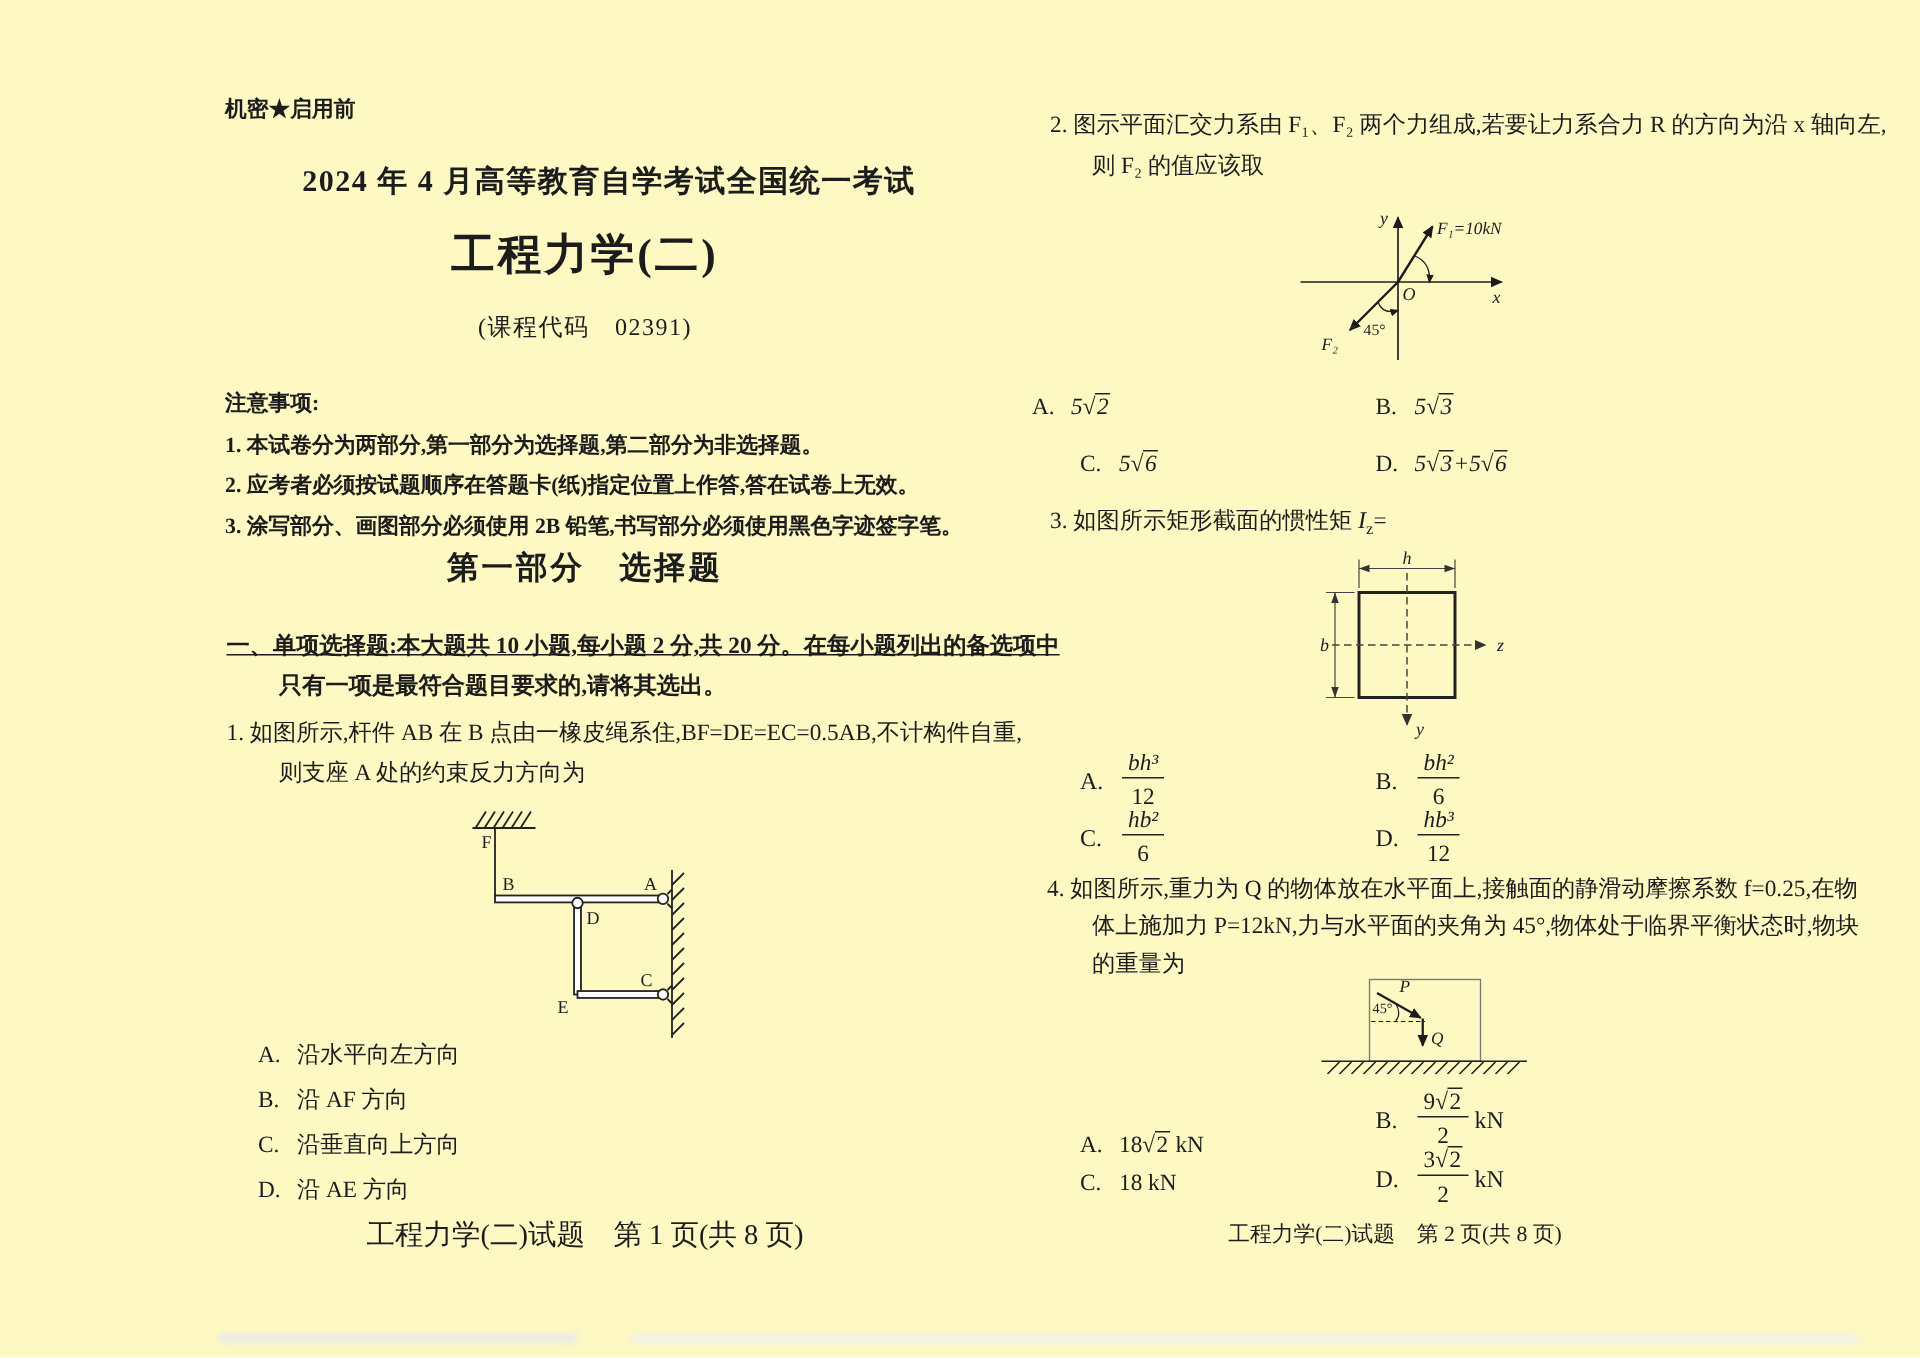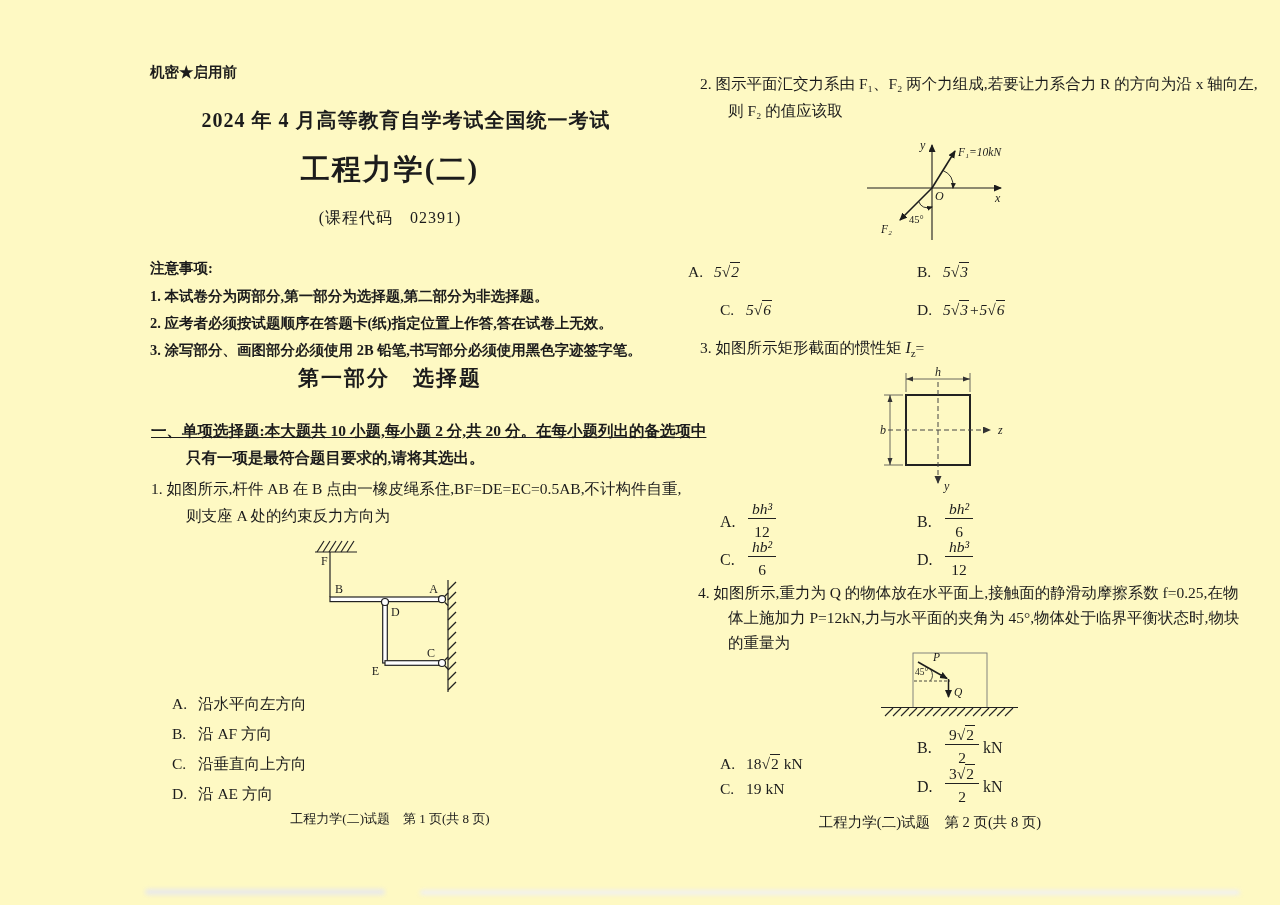--- a/index.html
+++ b/index.html
@@ -23,21 +23,21 @@
   .instr-1{left:151px;top:421px;font-weight:700;text-decoration:underline;}
   .instr-2{left:186px;top:448px;font-weight:700;}
   .q1-l1{left:151px;top:479px;}
   .q1-l2{left:186px;top:506px;}
   .opt{font-size:15.5px;line-height:20px;}
   .opt .key{display:inline-block;min-width:26px;}
   .q1-a{left:172px;top:694px;}
   .q1-b{left:172px;top:724px;}
   .q1-c{left:172px;top:754px;}
   .q1-d{left:172px;top:784px;}
-  .footer-1{left:110px;top:810px;width:560px;font-size:13px;}
+  .footer-1{left:110px;top:810px;width:560px;font-size:19px;}
   .footer-2{left:670px;top:813px;width:520px;font-size:14.5px;}
   .q2-l1{left:700px;top:74px;}
   .q2-l2{left:728px;top:101px;}
   .q2-a{left:688px;top:262px;}
   .q2-b{left:917px;top:262px;}
   .q2-c{left:720px;top:300px;}
   .q2-d{left:917px;top:300px;}
   .q3-line{left:700px;top:338px;}
   .q3-line i{font-size:16px;}
   .q3-line sub{font-size:11px;}
@@ -297,21 +297,21 @@
 
     <div class="abs opt q4-a"><span class="key">A.</span><span>18√<span class="rad">2</span> kN</span></div>
     <div class="abs fracrow q4-b">
         <span class="key">B.</span>
         <span class="frac">
           <span class="num">9√<span class="rad">2</span></span>
           <span class="den">2</span>
         </span>
         <span class="suffix">kN</span>
       </div>
-    <div class="abs opt q4-c"><span class="key">C.</span><span>19 kN</span></div>
+    <div class="abs opt q4-c"><span class="key">C.</span><span>18 kN</span></div>
     <div class="abs fracrow q4-d">
         <span class="key">D.</span>
         <span class="frac">
           <span class="num">3√<span class="rad">2</span></span>
           <span class="den">2</span>
         </span>
         <span class="suffix">kN</span>
       </div>
 
     <div class="abs footer-2 center">工程力学(二)试题　第 2 页(共 8 页)</div>

